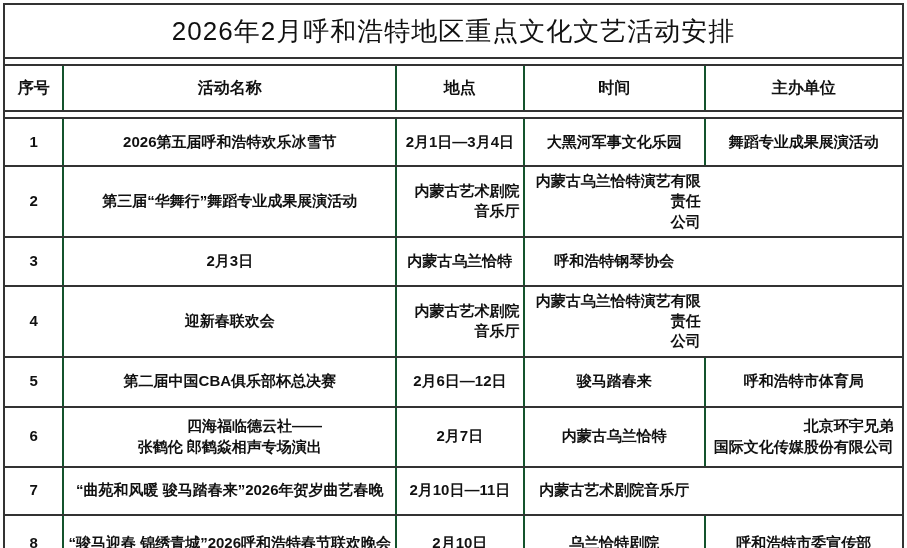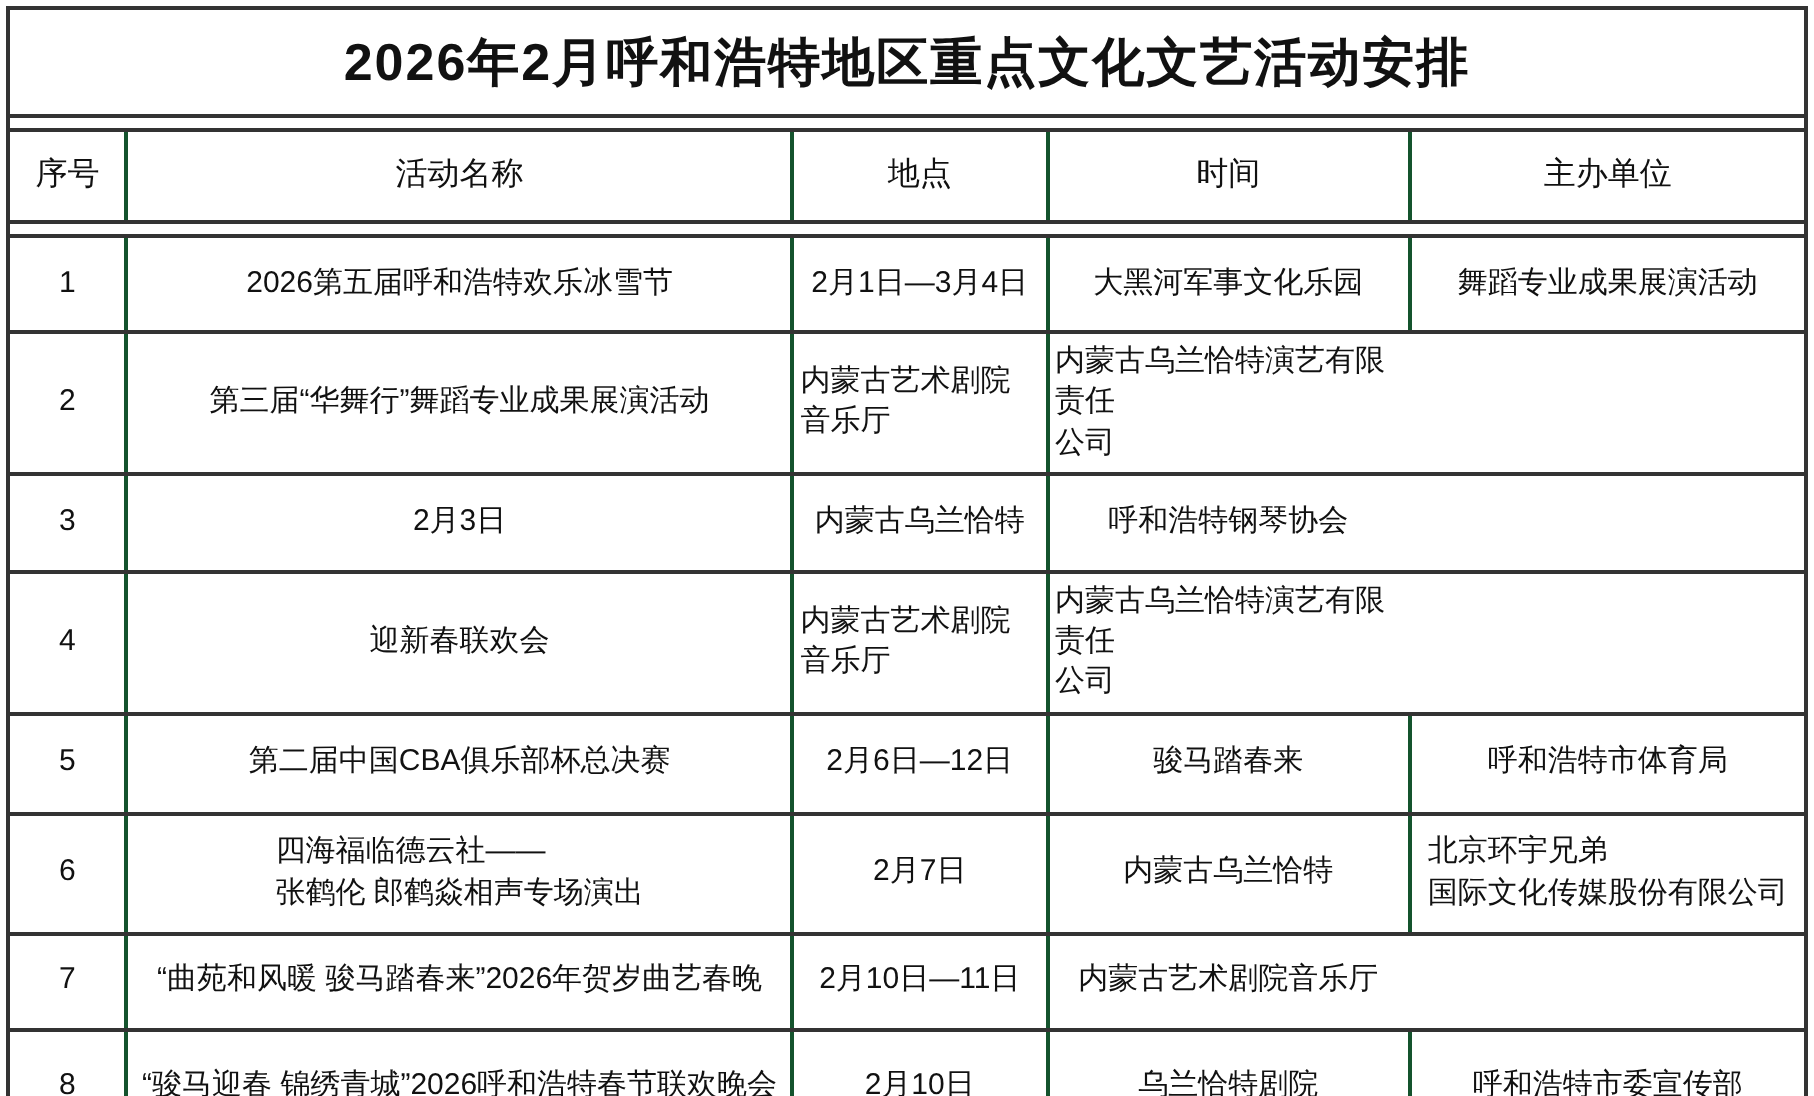--- a/index.html
+++ b/index.html
@@ -17,21 +17,21 @@
     border: 2px solid #333333;
     background: #ffffff;
   }
   .title-box {
     height: 54px;
     border-bottom: 2px solid #333333;
     display: flex;
     align-items: center;
     justify-content: center;
     font-size: 26px;
-    font-weight: bold;
+    font-weight: normal;
     letter-spacing: 1px;
   }
   .header-row {
     margin-top: 5px;
     border-top: 2px solid #333333;
     border-bottom: 2px solid #333333;
     display: grid;
     grid-template-columns: 6.4% 37.1% 14.2% 20.2% 22.1%;
   }
   .header-row .cell {
@@ -44,22 +44,22 @@
   }
   .row {
     display: grid;
     grid-template-columns: 6.4% 37.1% 14.2% 20.2% 22.1%;
   }
   .row:not(:last-child) { border-bottom: 2px solid #333333; }
   .cell {
     display: flex;
     align-items: center;
     justify-content: center;
-    text-align: left;
-    font-weight: normal;
+    text-align: right;
+    font-weight: bold;
     font-size: 15px;
     line-height: 1.35;
     padding: 4px 3px;
     white-space: pre-line;
   }
   .cell + .cell { border-left: 2px solid #14532d; }
   
   .row:nth-child(1) .cell { min-height: 46px; }
   .row:nth-child(2) .cell { min-height: 48px; }
   .row:nth-child(3) .cell { min-height: 47px; }

